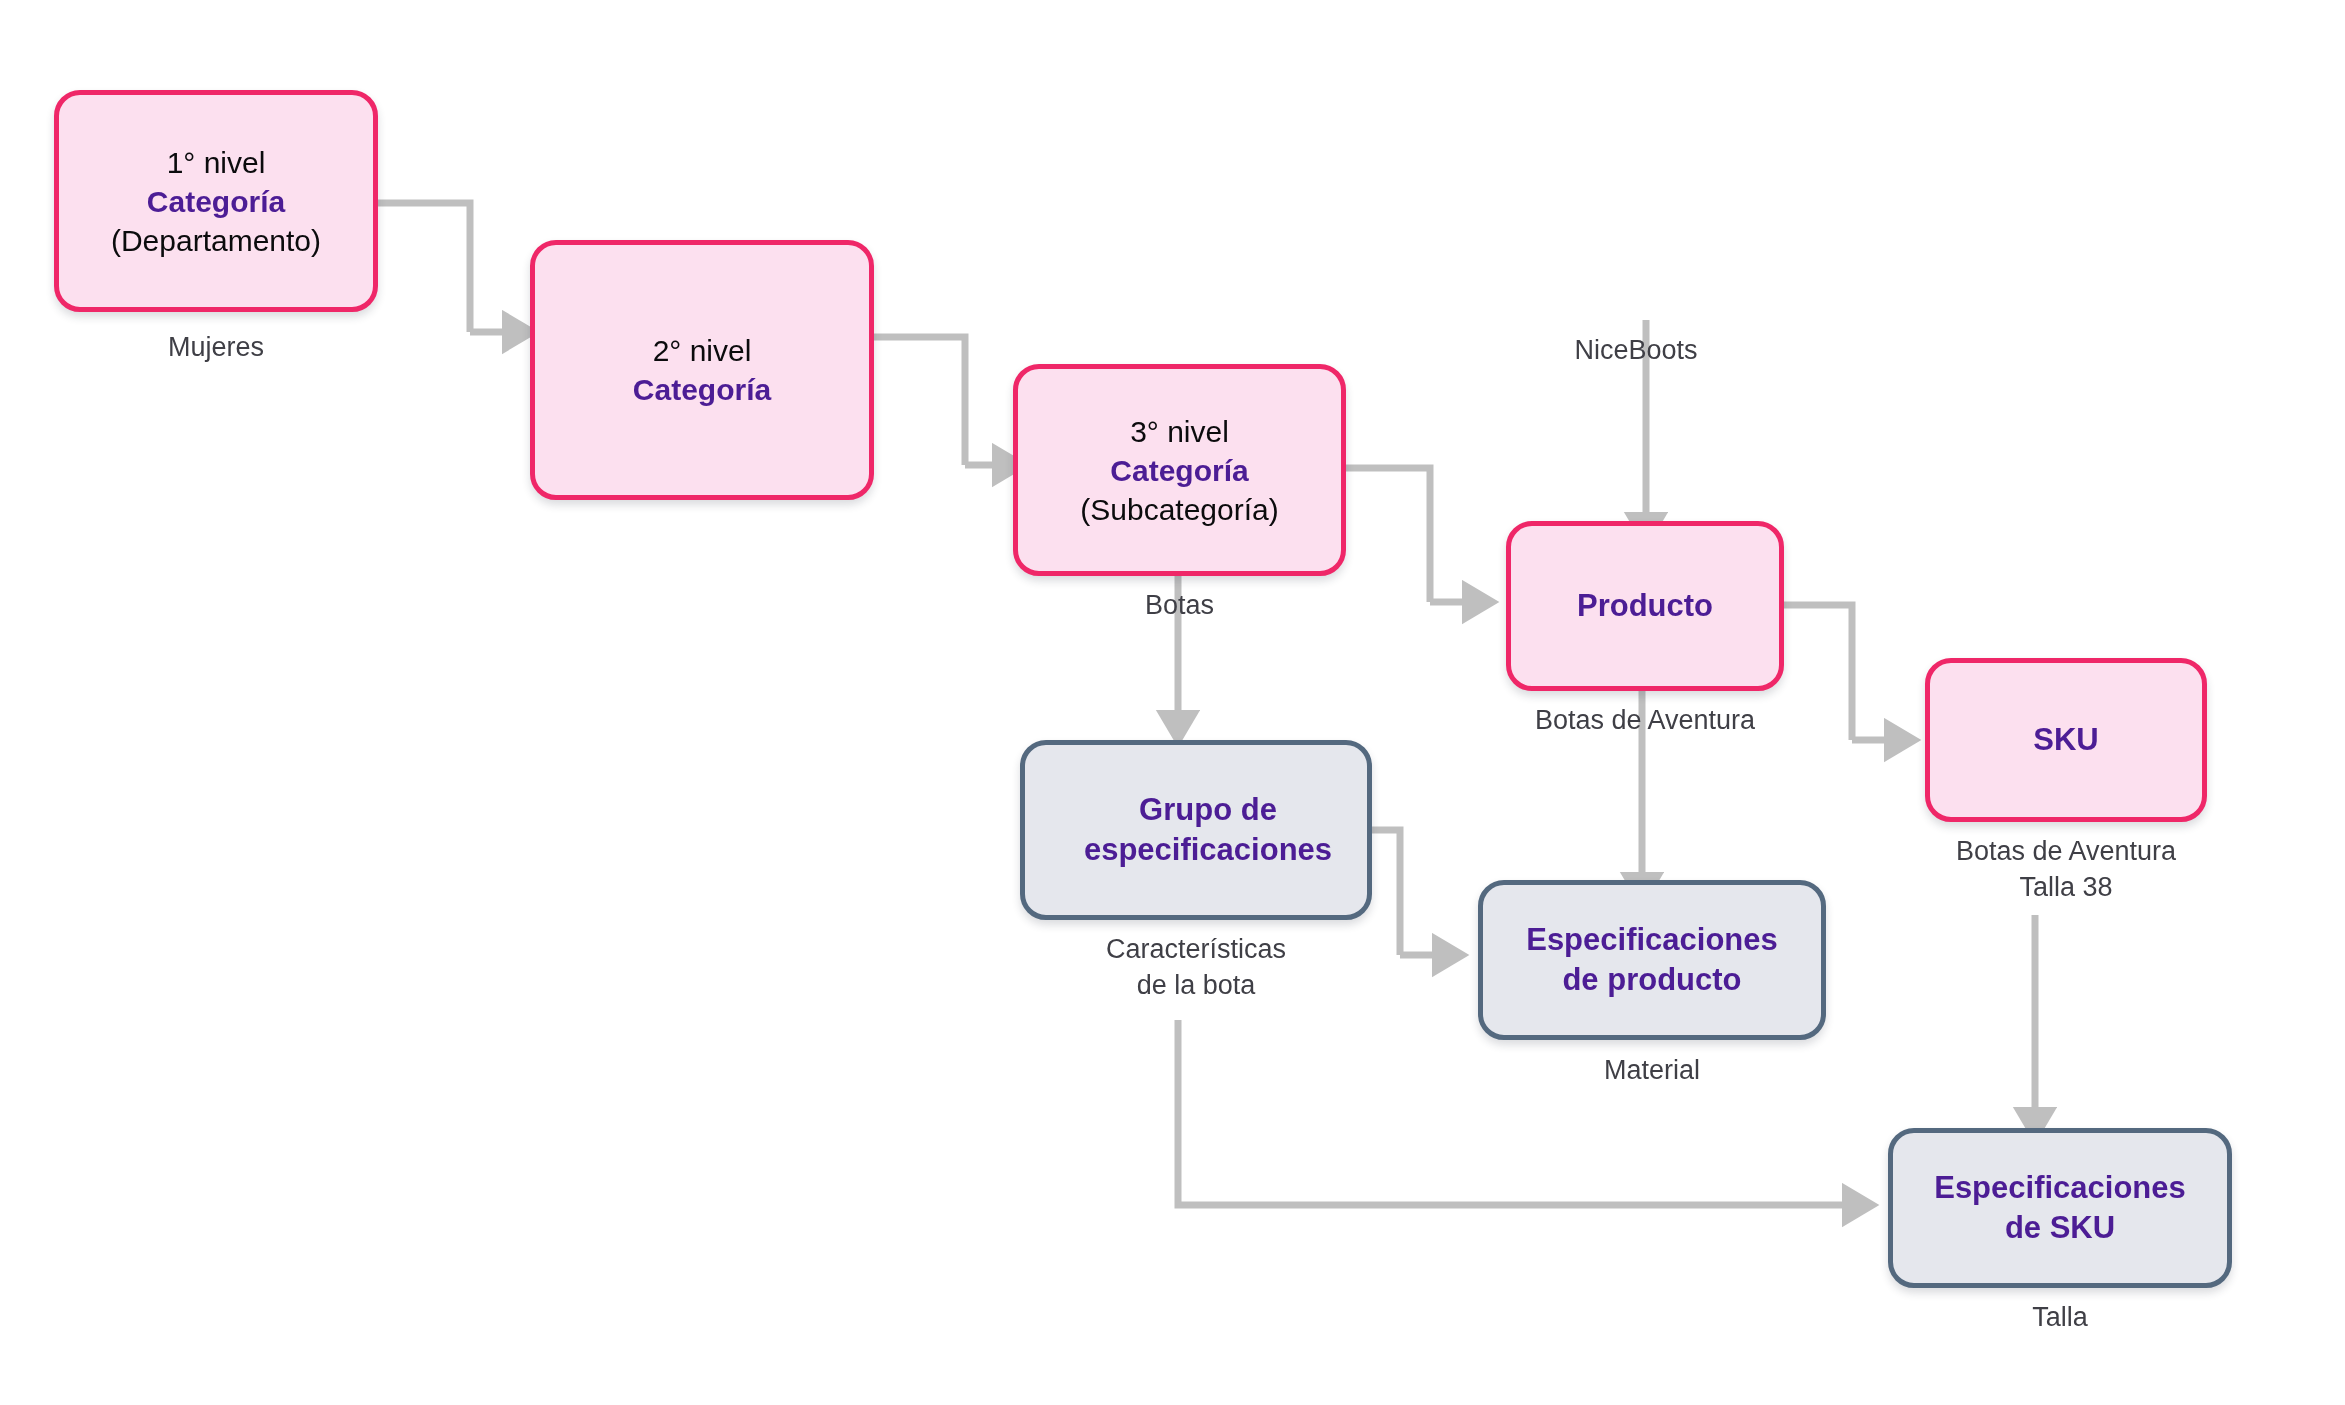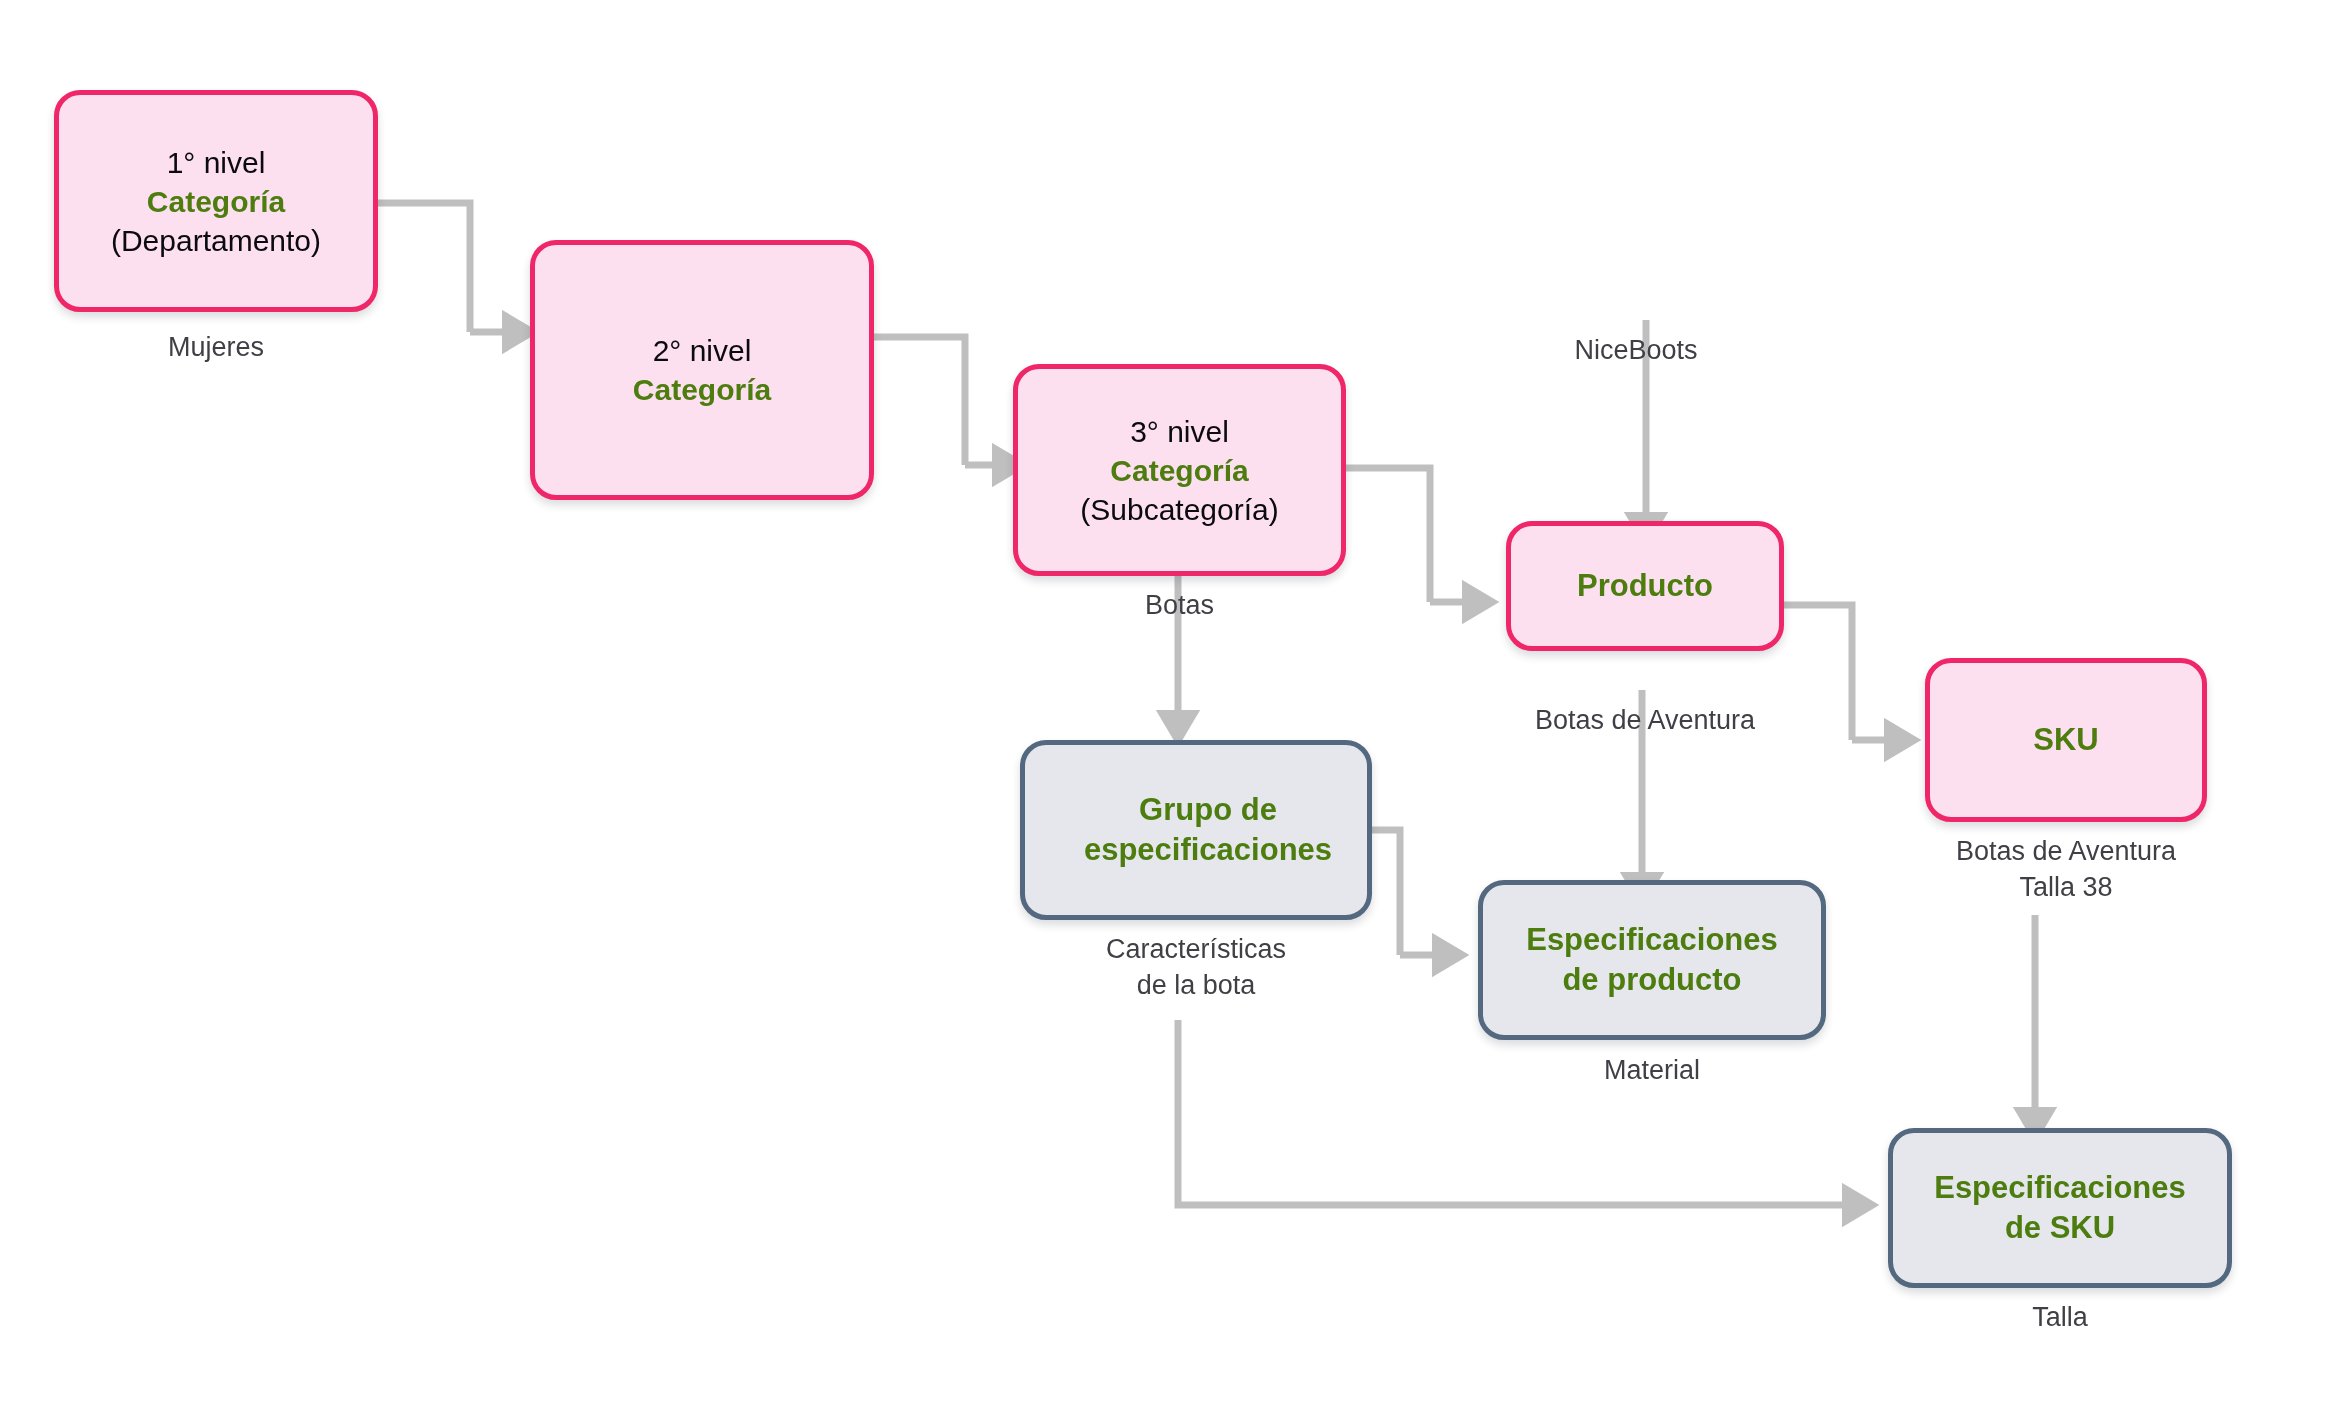--- a/index.html
+++ b/index.html
@@ -58,21 +58,21 @@
     background: #e5e7ed;
     border-color: #54697f;
     border-width: 5px;
   }
   .t-reg {
     font-weight: 400;
     color: #0b0b0d;
   }
   .t-bold {
     font-weight: 700;
-    color: #4d7c0f;
+    color: #4c1d95;
   }
   .caption {
     position: absolute;
     text-align: center;
     color: #3f3f46;
     font-weight: 400;
     line-height: 1.32;
     white-space: pre-line;
     z-index: 1;
   }
@@ -132,21 +132,21 @@
 
   <div class="node pink" style="left:1013px; top:364px; width:333px; height:212px; font-size:30px;">
     <span class="line t-reg">3° nivel</span>
     <span class="line t-bold">Categoría</span>
     <span class="line t-reg">(Subcategoría)</span>
   </div>
   <div class="caption" style="left:1013px; top:588px; width:333px; font-size:27px;">Botas</div>
 
   <div class="caption" style="left:1501px; top:333px; width:270px; font-size:27px;">NiceBoots</div>
 
-  <div class="node pink" style="left:1506px; top:521px; width:278px; height:130px; font-size:31px;">
+  <div class="node pink" style="left:1506px; top:521px; width:278px; height:170px; font-size:31px;">
     <span class="line t-bold">Producto</span>
   </div>
   <div class="caption" style="left:1466px; top:703px; width:358px; font-size:27px;">Botas de Aventura</div>
 
   <div class="node pink" style="left:1925px; top:658px; width:282px; height:164px; font-size:31px;">
     <span class="line t-bold">SKU</span>
   </div>
   <div class="caption" style="left:1900px; top:834px; width:332px; font-size:27px;">Botas de Aventura
 Talla 38</div>
 

